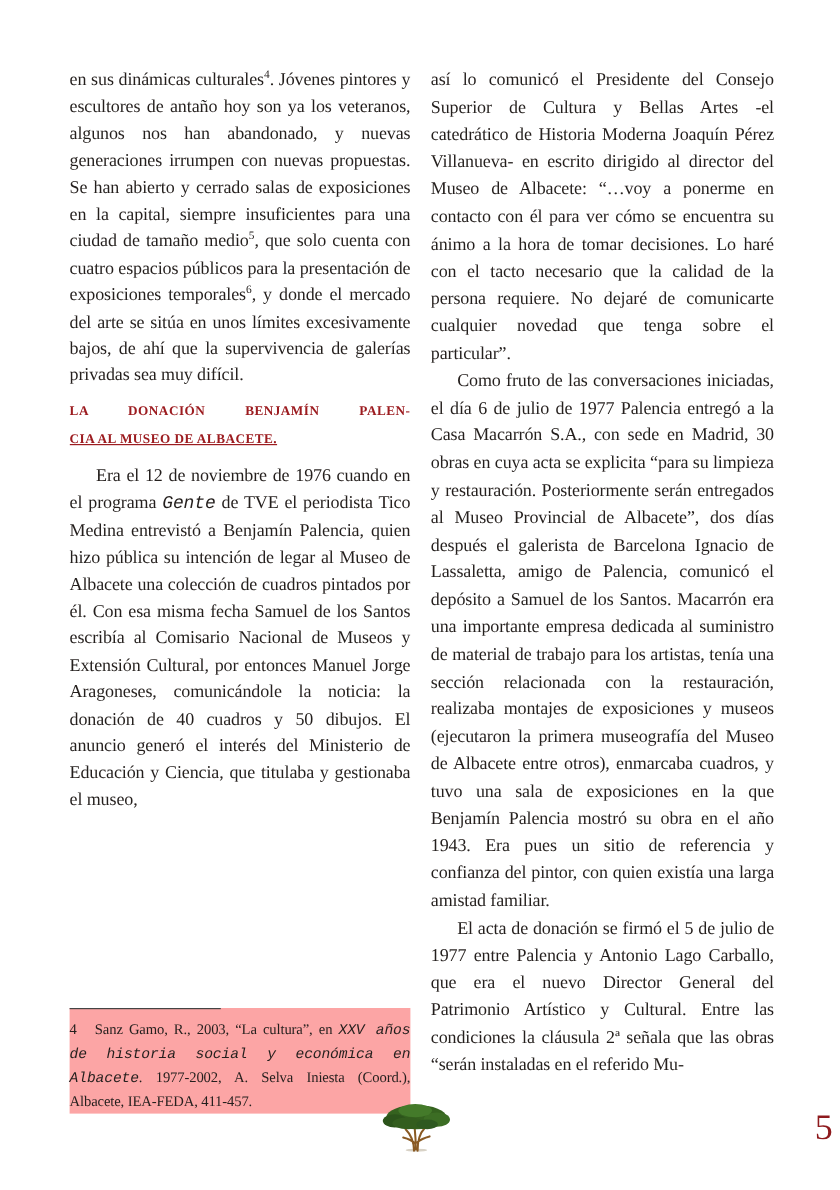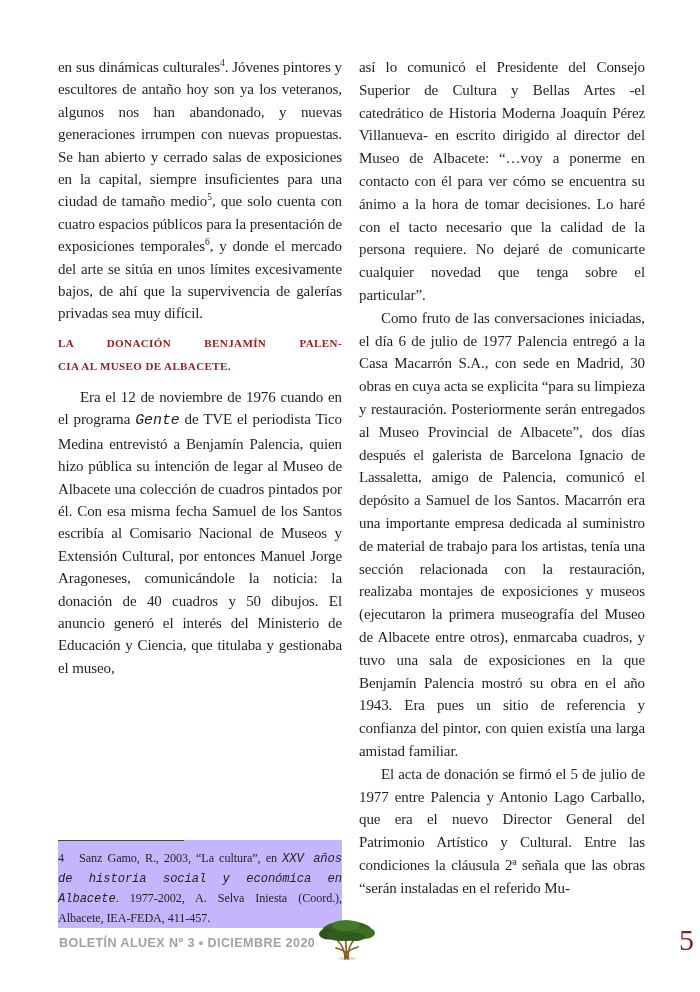--- a/index.html
+++ b/index.html
@@ -22,24 +22,24 @@
   .main-left { max-height:645px; overflow:hidden; }
   .indent { text-indent:22px; }
   sup { font-size:9.5px; line-height:0; vertical-align:super; letter-spacing:0; }
   .it { font-style:italic;font-family:Liberation Mono, monospace; }
 
   .section-heading {
     color:#9c1c20; font-weight:bold; font-size:11px; line-height:23.5px;
     letter-spacing:0.4px; margin:7px 0 7px 0;
   }
   .hl { display:block; white-space:nowrap; text-align:justify; text-align-last:justify; }
-  .hl.last { text-align-last:left; }
+  .hl.last { text-align-last:left;text-decoration:underline; }
 
   .footnotes {
-    position:absolute; left:0; right:0; bottom:2px; background:#c4b5fd;
+    position:absolute; left:0; right:0; bottom:2px; background:#fca5a5;
     font-size:12.2px; line-height:19px; letter-spacing:-0.1px; text-align:justify;
   }
   .fn-rule { width:126px; height:0; border-top:1.6px solid #454545; margin-bottom:8px; }
   .fn { margin:0; }
   .fn-num { display:inline-block; min-width:21px; font-style:normal; }
 
   .footer-bulletin {
     position:absolute; left:59px; top:936px;
     font-family:"Liberation Sans", sans-serif; font-weight:bold;
     font-size:12.5px; letter-spacing:0.45px; color:#a1a1a1; white-space:nowrap;
@@ -74,21 +74,20 @@
     </div>
 
     <div class="col col-right">
       <p><span>así lo comunicó el Presidente del Consejo Superior de Cultura y Bellas Artes -el catedrático de Historia Moderna Joaquín Pérez Villanueva- en escrito dirigido al director del Museo de Albacete: “…voy a ponerme en contacto con él para ver cómo se encuentra su ánimo a la hora de tomar decisiones. Lo haré con el tacto necesario que la calidad de la persona requiere. No dejaré de comunicarte cualquier novedad que tenga sobre el particular”.</span></p>
       <p class="indent"><span>Como fruto de las conversaciones iniciadas, el día 6 de julio de 1977 Palencia entregó a la Casa Macarrón S.A., con sede en Madrid, 30 obras en cuya acta se explicita “para su limpieza y restauración. Posteriormente serán entregados al Museo Provincial de Albacete”, dos días después el galerista de Barcelona Ignacio de Lassaletta, amigo de Palencia, comunicó el depósito a Samuel de los Santos. Macarrón era una importante empresa dedicada al suministro de material de trabajo para los artistas, tenía una sección relacionada con la restauración, realizaba montajes de exposiciones y museos (ejecutaron la primera museografía del Museo de Albacete entre otros), enmarcaba cuadros, y tuvo una sala de exposiciones en la que Benjamín Palencia mostró su obra en el año 1943. Era pues un sitio de referencia y confianza del pintor, con quien existía una larga amistad familiar.</span></p>
       <p class="indent"><span>El acta de donación se firmó el 5 de julio de 1977 entre Palencia y Antonio Lago Carballo, que era el nuevo Director General del Patrimonio Artístico y Cultural. Entre las condiciones la cláusula 2ª señala que las obras “serán instaladas en el referido Mu-</span></p>
     </div>
 
   </div>
 
-  <div class="footer-bulletin">BOLETÍN ALUEX Nº 3 • DICIEMBRE 2020</div>
 
   <div class="logo">
     <svg viewBox="0 0 58 42" width="58" height="42" aria-hidden="true">
       <ellipse cx="29" cy="39.5" rx="9" ry="1.3" fill="#d8d2c6"></ellipse>
       <path d="M27 40 C27 33 25 27 20 22 M30 40 C30 32 31 26 36 21 M28.5 39 C28.5 31 28 25 27.5 20 M28 34 C25 31 22 30 18 29 M29.5 33 C33 30 36 29 40 28" stroke="#8a5a24" stroke-width="1.7" fill="none" stroke-linecap="round"></path>
       <ellipse cx="29" cy="12" rx="25" ry="10" fill="#35621f"></ellipse>
       <ellipse cx="11" cy="15" rx="10" ry="5.5" fill="#2c541b"></ellipse>
       <ellipse cx="46" cy="14" rx="11" ry="6" fill="#3c6d24"></ellipse>
       <ellipse cx="28" cy="6.5" rx="14" ry="5.5" fill="#447a2a"></ellipse>
       <ellipse cx="22" cy="17" rx="13" ry="5" fill="#335d1e"></ellipse>

